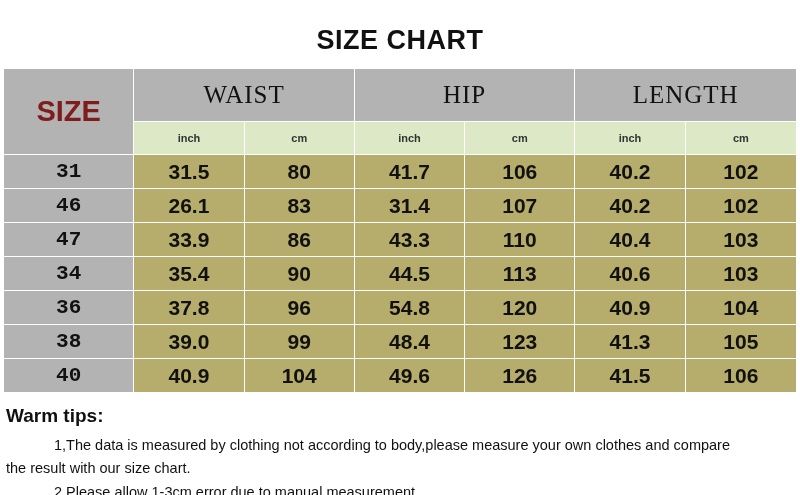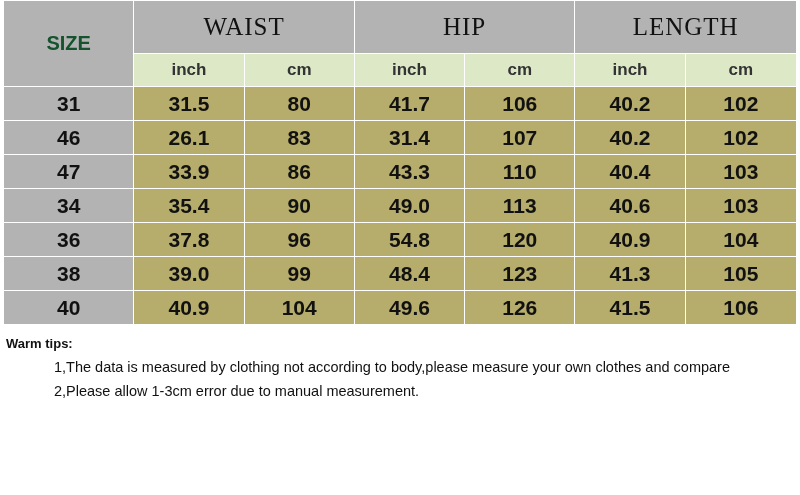--- a/index.html
+++ b/index.html
@@ -40,80 +40,82 @@
     vertical-align: middle;
     padding: 0;
   }
   
   col.c-size { width: 130px; }
   col.c-data { width: 110px; }
   col.c-data-wide { width: 111px; }
 
   .hdr-size {
     background: #b3b3b3;
-    font-size: 20px;
-    font-weight: bold;
-    color: #14532d;
+    font-size: 29px;
+    font-weight: bold;
+    color: #7f1d1d;
     height: 84px;
   }
   .hdr-group {
     background: #b3b3b3;
     font-size: 25px;
     font-weight: normal;
     color: #111111;
     height: 52px;
     letter-spacing: 1px;
     font-family: Liberation Serif, serif;
   }
   .hdr-unit {
     background: #dde8c6;
-    font-size: 17px;
+    font-size: 11px;
     color: #333333;
     height: 32px;
   }
   .row-label {
     background: #b3b3b3;
     font-size: 21px;
     font-weight: bold;
     color: #111111;
     height: 33px;
+    font-family: Liberation Mono, monospace;
   }
   .cell-val {
     background: #b6ac6b;
     font-size: 21px;
     font-weight: bold;
     color: #111111;
     height: 33px;
     margin-left: 48px;
   }
   .tips {
     margin-top: 4px;
     padding: 4px 6px 0 6px;
     font-size: 14.5px;
     color: #111111;
     line-height: 1.62;
   }
   .tips .tips-title {
     font-weight: bold;
-    font-size: 13px;
+    font-size: 19px;
     margin-bottom: 2px;
   }
   .tips p {
     margin: 0;
   }
   .tips .indent {
     text-indent: 8px;
     margin-left: 40px;
   }
 </style>
 </head>
 <body>
 
 <div class="page">
 
+  <div class="title">SIZE CHART</div>
 
   <table class="size-chart">
     <colgroup>
       <col class="c-size">
       <col class="c-data">
         <col class="c-data">
       <col class="c-data">
         <col class="c-data">
       <col class="c-data">
         <col class="c-data-wide">
@@ -159,21 +161,21 @@
         <td class="cell-val">86</td>
         <td class="cell-val">43.3</td>
         <td class="cell-val">110</td>
         <td class="cell-val">40.4</td>
         <td class="cell-val">103</td>
       </tr>
       <tr>
         <td class="row-label">34</td>
         <td class="cell-val">35.4</td>
         <td class="cell-val">90</td>
-        <td class="cell-val">49.0</td>
+        <td class="cell-val">44.5</td>
         <td class="cell-val">113</td>
         <td class="cell-val">40.6</td>
         <td class="cell-val">103</td>
       </tr>
       <tr>
         <td class="row-label">36</td>
         <td class="cell-val">37.8</td>
         <td class="cell-val">96</td>
         <td class="cell-val">54.8</td>
         <td class="cell-val">120</td>
@@ -197,16 +199,17 @@
         <td class="cell-val">126</td>
         <td class="cell-val">41.5</td>
         <td class="cell-val">106</td>
       </tr>
     </tbody>
   </table>
 
   <div class="tips">
     <p class="tips-title">Warm tips:</p>
     <p class="indent">1,The data is measured by clothing not according to body,please measure your own clothes and compare</p>
+    <p>the result with our size chart.</p>
     <p class="indent">2,Please allow 1-3cm error due to manual measurement.</p>
   </div>
 
 </div>
 
 </body></html>

